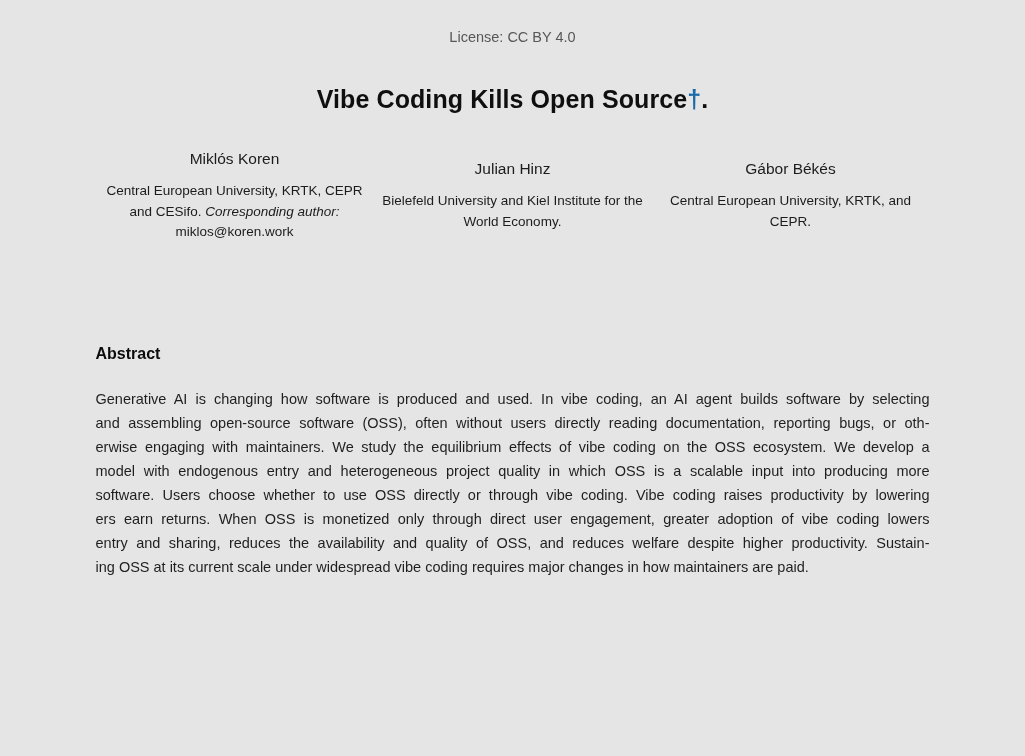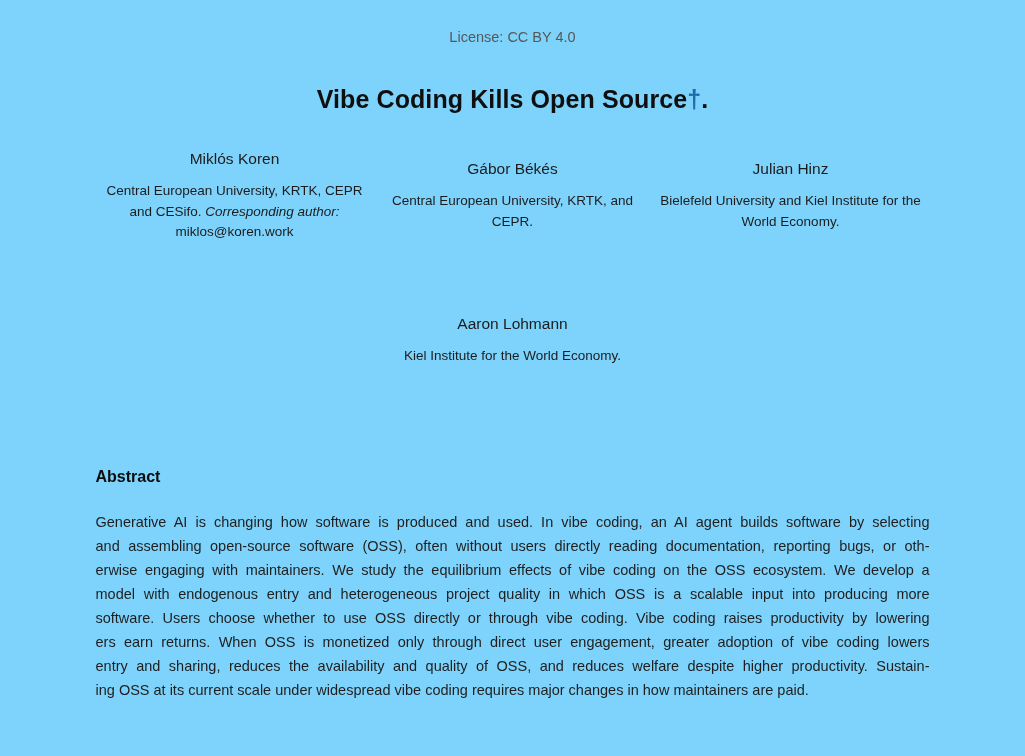--- a/index.html
+++ b/index.html
@@ -1,20 +1,20 @@
 <!DOCTYPE html>
 <html><head>
 <meta charset="utf-8">
 <style>
   * { margin: 0; padding: 0; box-sizing: border-box; }
   html, body { background: #ffffff; }
   .page {
     width: 1025px;
     height: 756px;
-    background: #7dd3fc;
+    background: #e5e5e5;
     font-family: "Liberation Sans", "DejaVu Sans", sans-serif;
     color: #1c1c1c;
     overflow: hidden;
   }
   .content {
     width: 834px;
     margin: 0 auto;
     padding-top: 25px;
   }
   .meta-line {
@@ -84,33 +84,29 @@
     <h1 class="paper-title"><span>Vibe Coding Kills Open Source</span><a href="#" class="title-dagger">†</a><span class="title-period">.</span></h1>
 
     <div class="authors-grid">
 
       <div class="author-block">
         <div class="author-name">Miklós Koren</div>
         <div class="author-affil"><span>Central European University, KRTK, CEPR and CESifo. </span><span class="italic">Corresponding author:</span><span> miklos@koren.work</span></div>
       </div>
 
       <div class="author-block">
+        <div class="author-name">Julian Hinz</div>
+        <div class="author-affil">Bielefeld University and Kiel Institute for the World Economy.</div>
+      </div>
+
+      <div class="author-block">
         <div class="author-name">Gábor Békés</div>
         <div class="author-affil">Central European University, KRTK, and CEPR.</div>
       </div>
 
-      <div class="author-block">
-        <div class="author-name">Julian Hinz</div>
-        <div class="author-affil">Bielefeld University and Kiel Institute for the World Economy.</div>
-      </div>
-
-      <div class="author-block row2">
-        <div class="author-name">Aaron Lohmann</div>
-        <div class="author-affil">Kiel Institute for the World Economy.</div>
-      </div>
 
     </div>
 
     <div class="abstract-section">
       <h2 class="abstract-heading">Abstract</h2>
       <div class="abstract-body">
         <div class="abs-line">Generative AI is changing how software is produced and used. In vibe coding, an AI agent builds software by selecting</div>
         <div class="abs-line">and assembling open-source software (OSS), often without users directly reading documentation, reporting bugs, or oth-</div>
         <div class="abs-line">erwise engaging with maintainers. We study the equilibrium effects of vibe coding on the OSS ecosystem. We develop a</div>
         <div class="abs-line">model with endogenous entry and heterogeneous project quality in which OSS is a scalable input into producing more</div>

